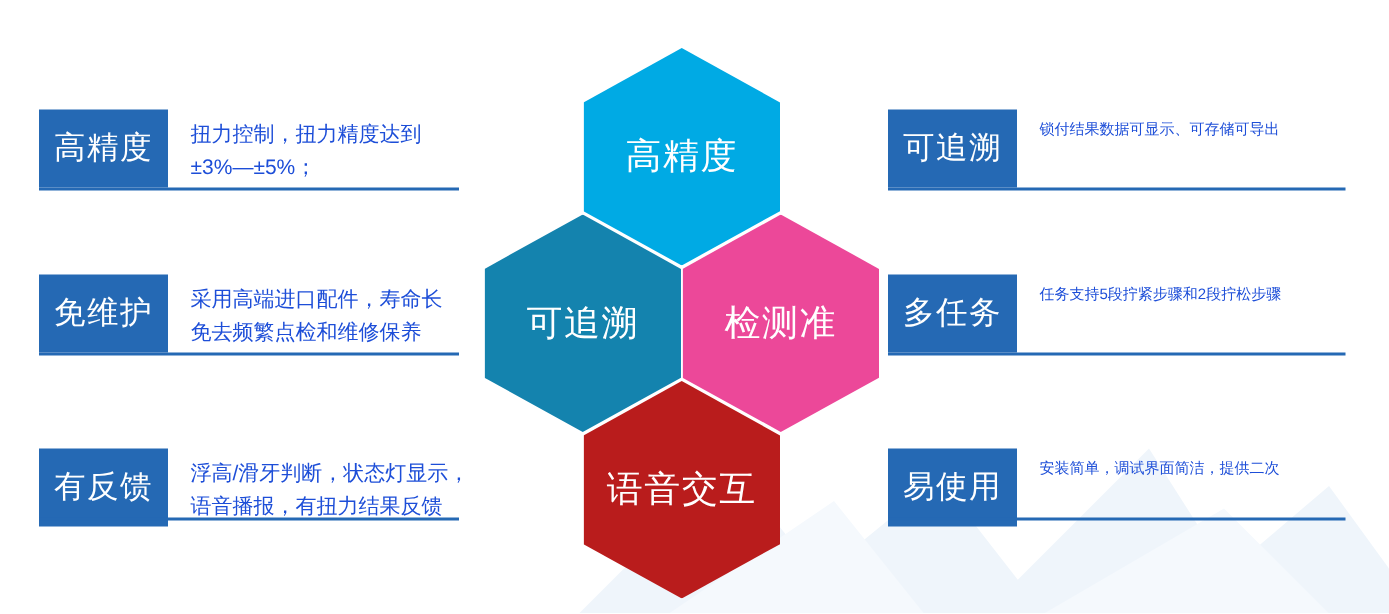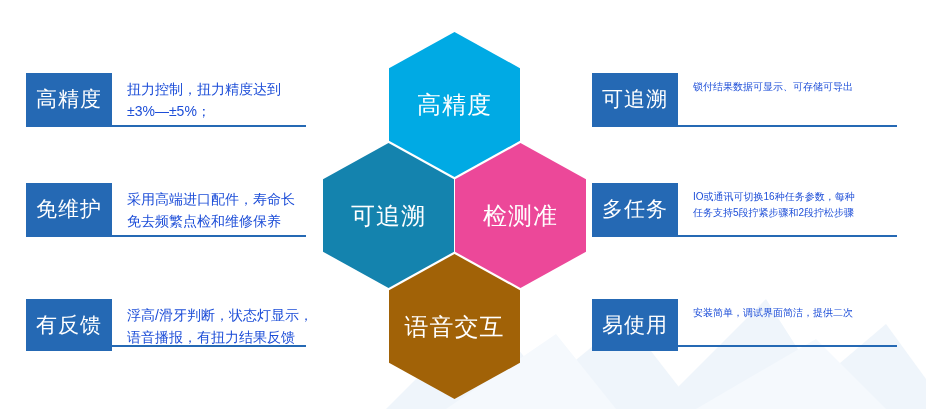--- a/index.html
+++ b/index.html
@@ -135,21 +135,21 @@
     </div>
 
     <div class="hex hex-left" style="background:#1483ae;">
       <span class="hex-label">可追溯</span>
     </div>
 
     <div class="hex hex-right" style="background:#ec4899;">
       <span class="hex-label">检测准</span>
     </div>
 
-    <div class="hex hex-bottom" style="background:#a16207;justify-content:center;">
+    <div class="hex hex-bottom" style="background:#b91c1c;justify-content:center;">
       <span class="hex-label">语音交互</span>
     </div>
 
   </div>
 
   <div class="feature feature-left row-1">
     <div class="badge">高精度</div>
     <div class="desc">
       <span class="desc-line">扭力控制，扭力精度达到</span>
       <span class="desc-line">±3%—±5%；</span>
@@ -179,21 +179,20 @@
     <div class="badge">可追溯</div>
     <div class="desc desc-small">
       <span class="desc-line">锁付结果数据可显示、可存储可导出</span>
     </div>
   </div>
   <div class="rule rule-right rule-1"></div>
 
   <div class="feature feature-right row-2">
     <div class="badge">多任务</div>
     <div class="desc desc-small">
-      <span class="desc-line">IO或通讯可切换16种任务参数，每种</span>
       <span class="desc-line">任务支持5段拧紧步骤和2段拧松步骤</span>
     </div>
   </div>
   <div class="rule rule-right rule-2"></div>
 
   <div class="feature feature-right row-3">
     <div class="badge">易使用</div>
     <div class="desc desc-small">
       <span class="desc-line">安装简单，调试界面简洁，提供二次</span>
     </div>

